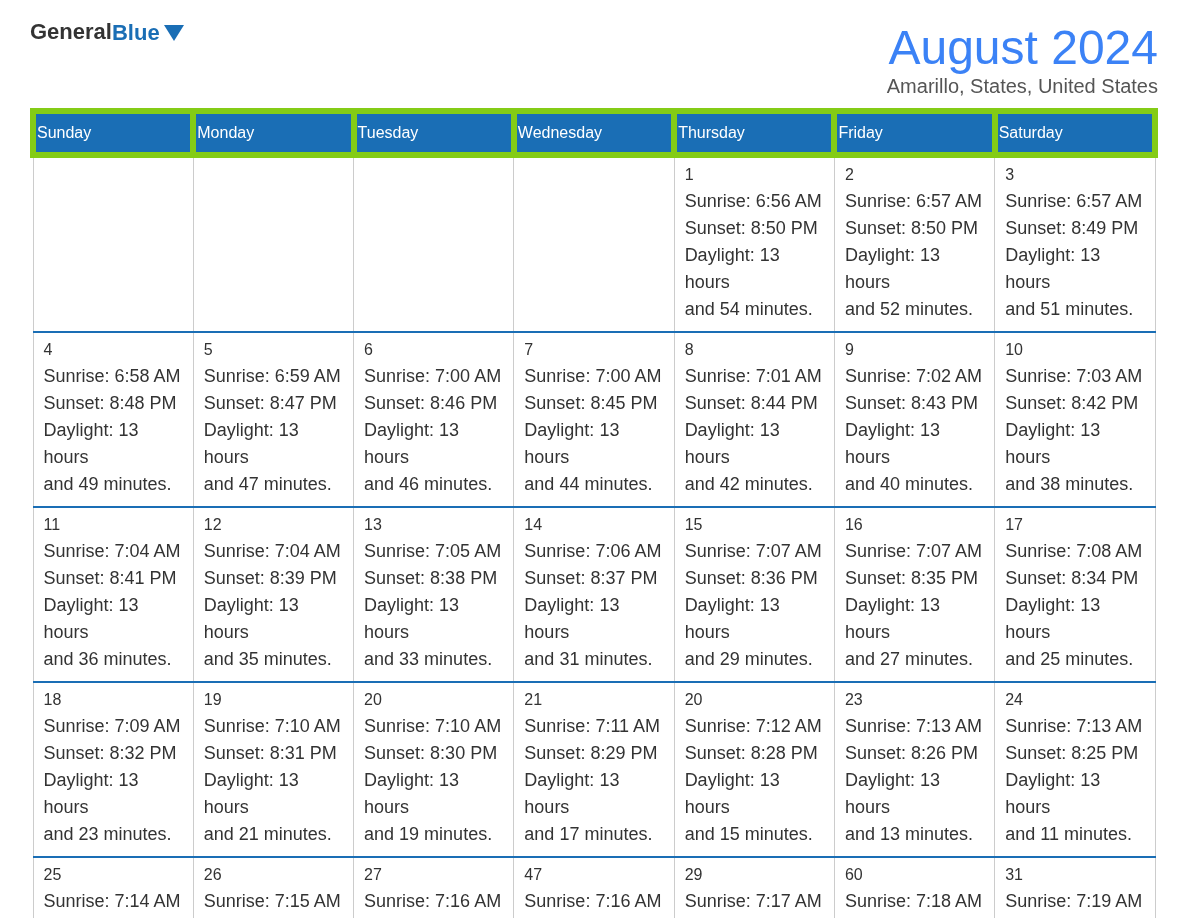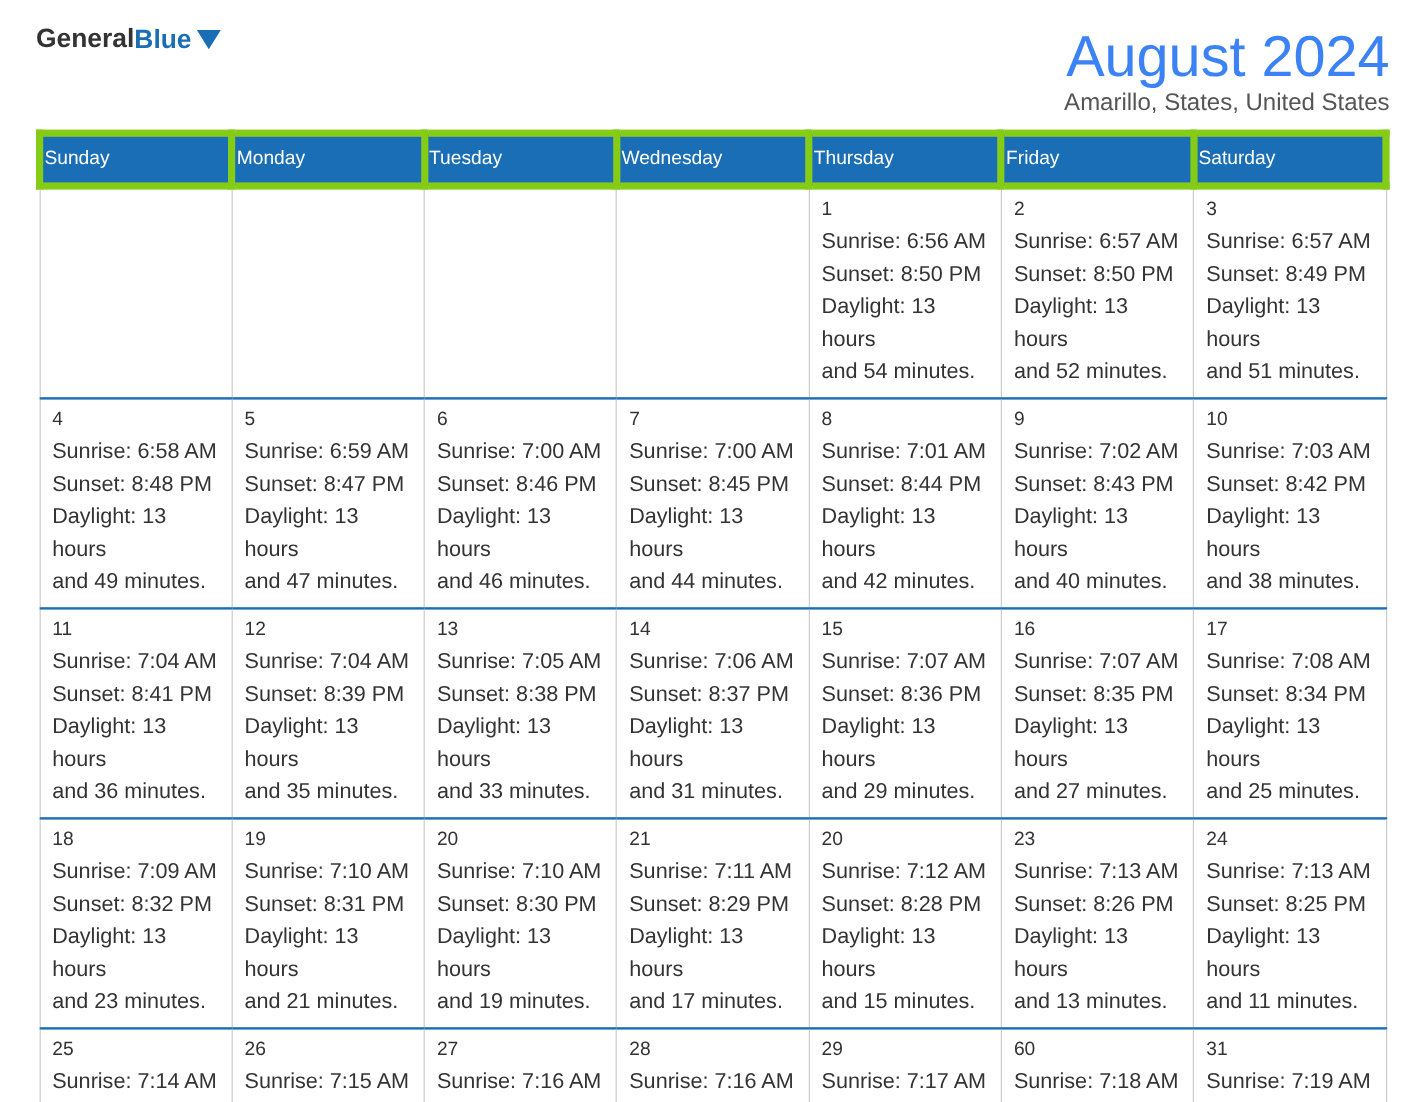--- a/index.html
+++ b/index.html
@@ -253,21 +253,21 @@
         </td>
         <td>
           <span class="day-number">26</span>
           <div class="day-info">Sunrise: 7:15 AM<br>Sunset: 8:22 PM<br>Daylight: 13 hours<br>and 7 minutes.</div>
         </td>
         <td>
           <span class="day-number">27</span>
           <div class="day-info">Sunrise: 7:16 AM<br>Sunset: 8:21 PM<br>Daylight: 13 hours<br>and 5 minutes.</div>
         </td>
         <td>
-          <span class="day-number">28</span>
+          <span class="day-number">47</span>
           <div class="day-info">Sunrise: 7:16 AM<br>Sunset: 8:20 PM<br>Daylight: 13 hours<br>and 3 minutes.</div>
         </td>
         <td>
           <span class="day-number">29</span>
           <div class="day-info">Sunrise: 7:17 AM<br>Sunset: 8:18 PM<br>Daylight: 13 hours<br>and 1 minute.</div>
         </td>
         <td>
           <span class="day-number">60</span>
           <div class="day-info">Sunrise: 7:18 AM<br>Sunset: 8:17 PM<br>Daylight: 12 hours<br>and 59 minutes.</div>
         </td>

